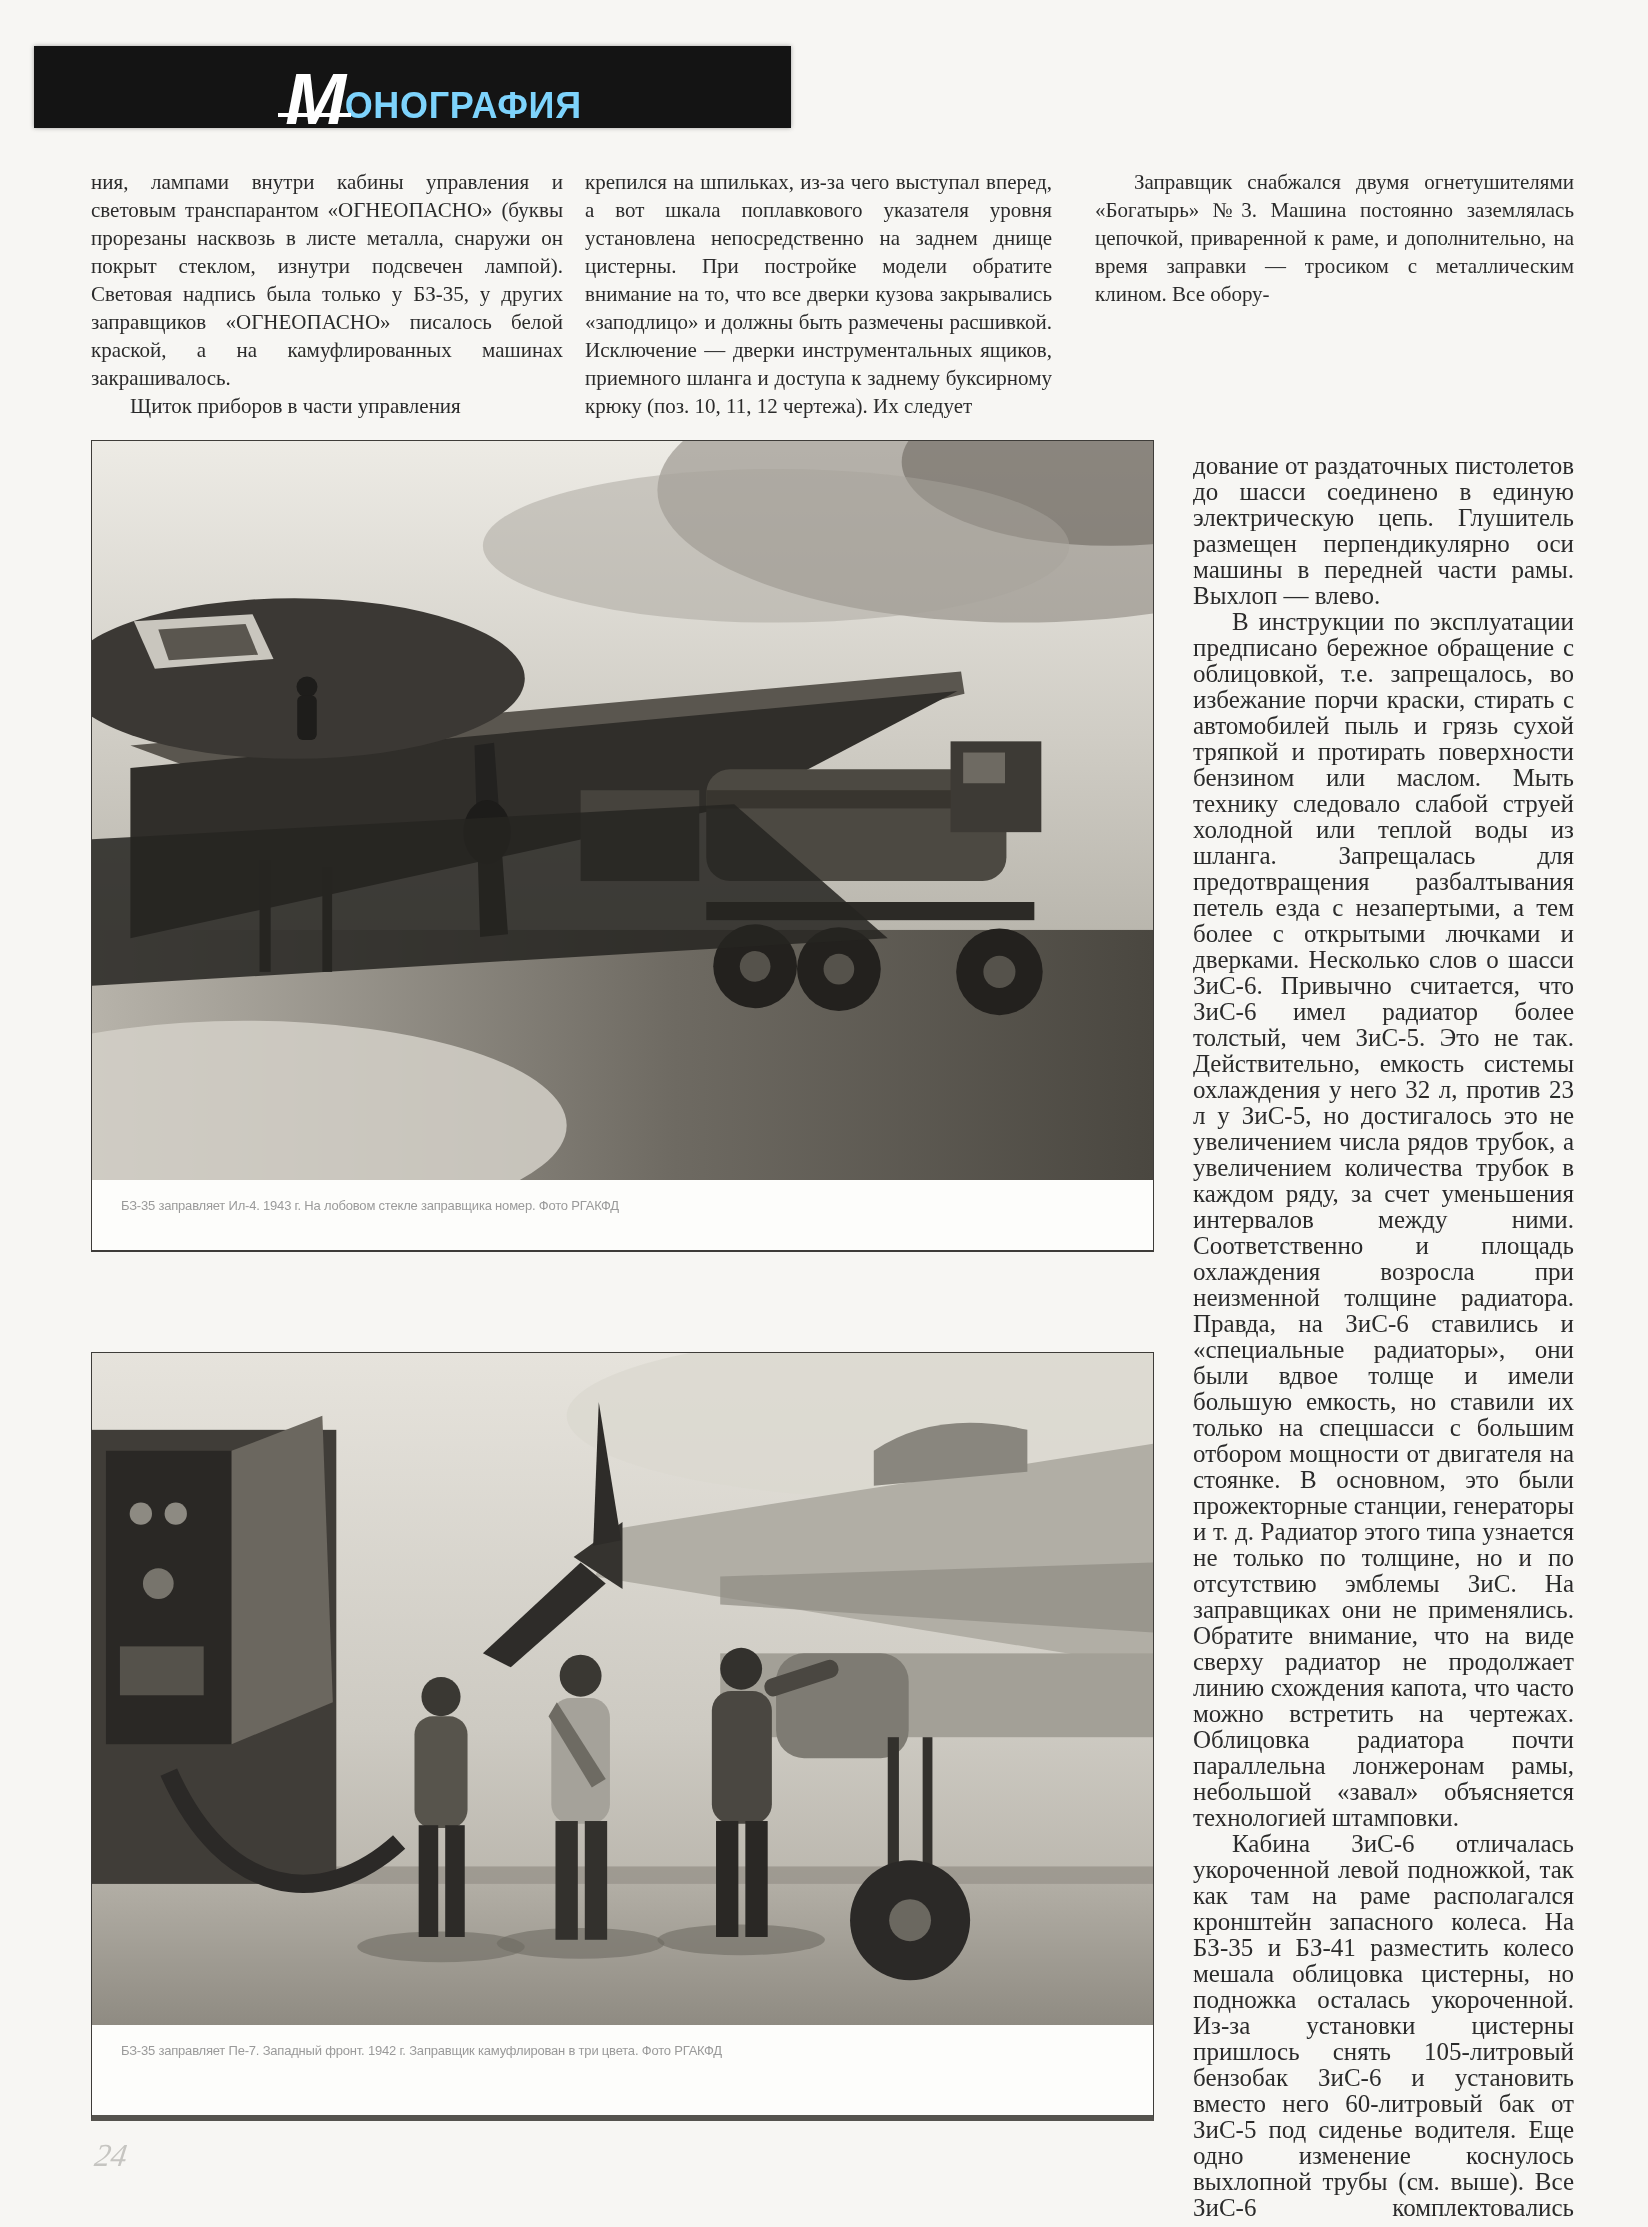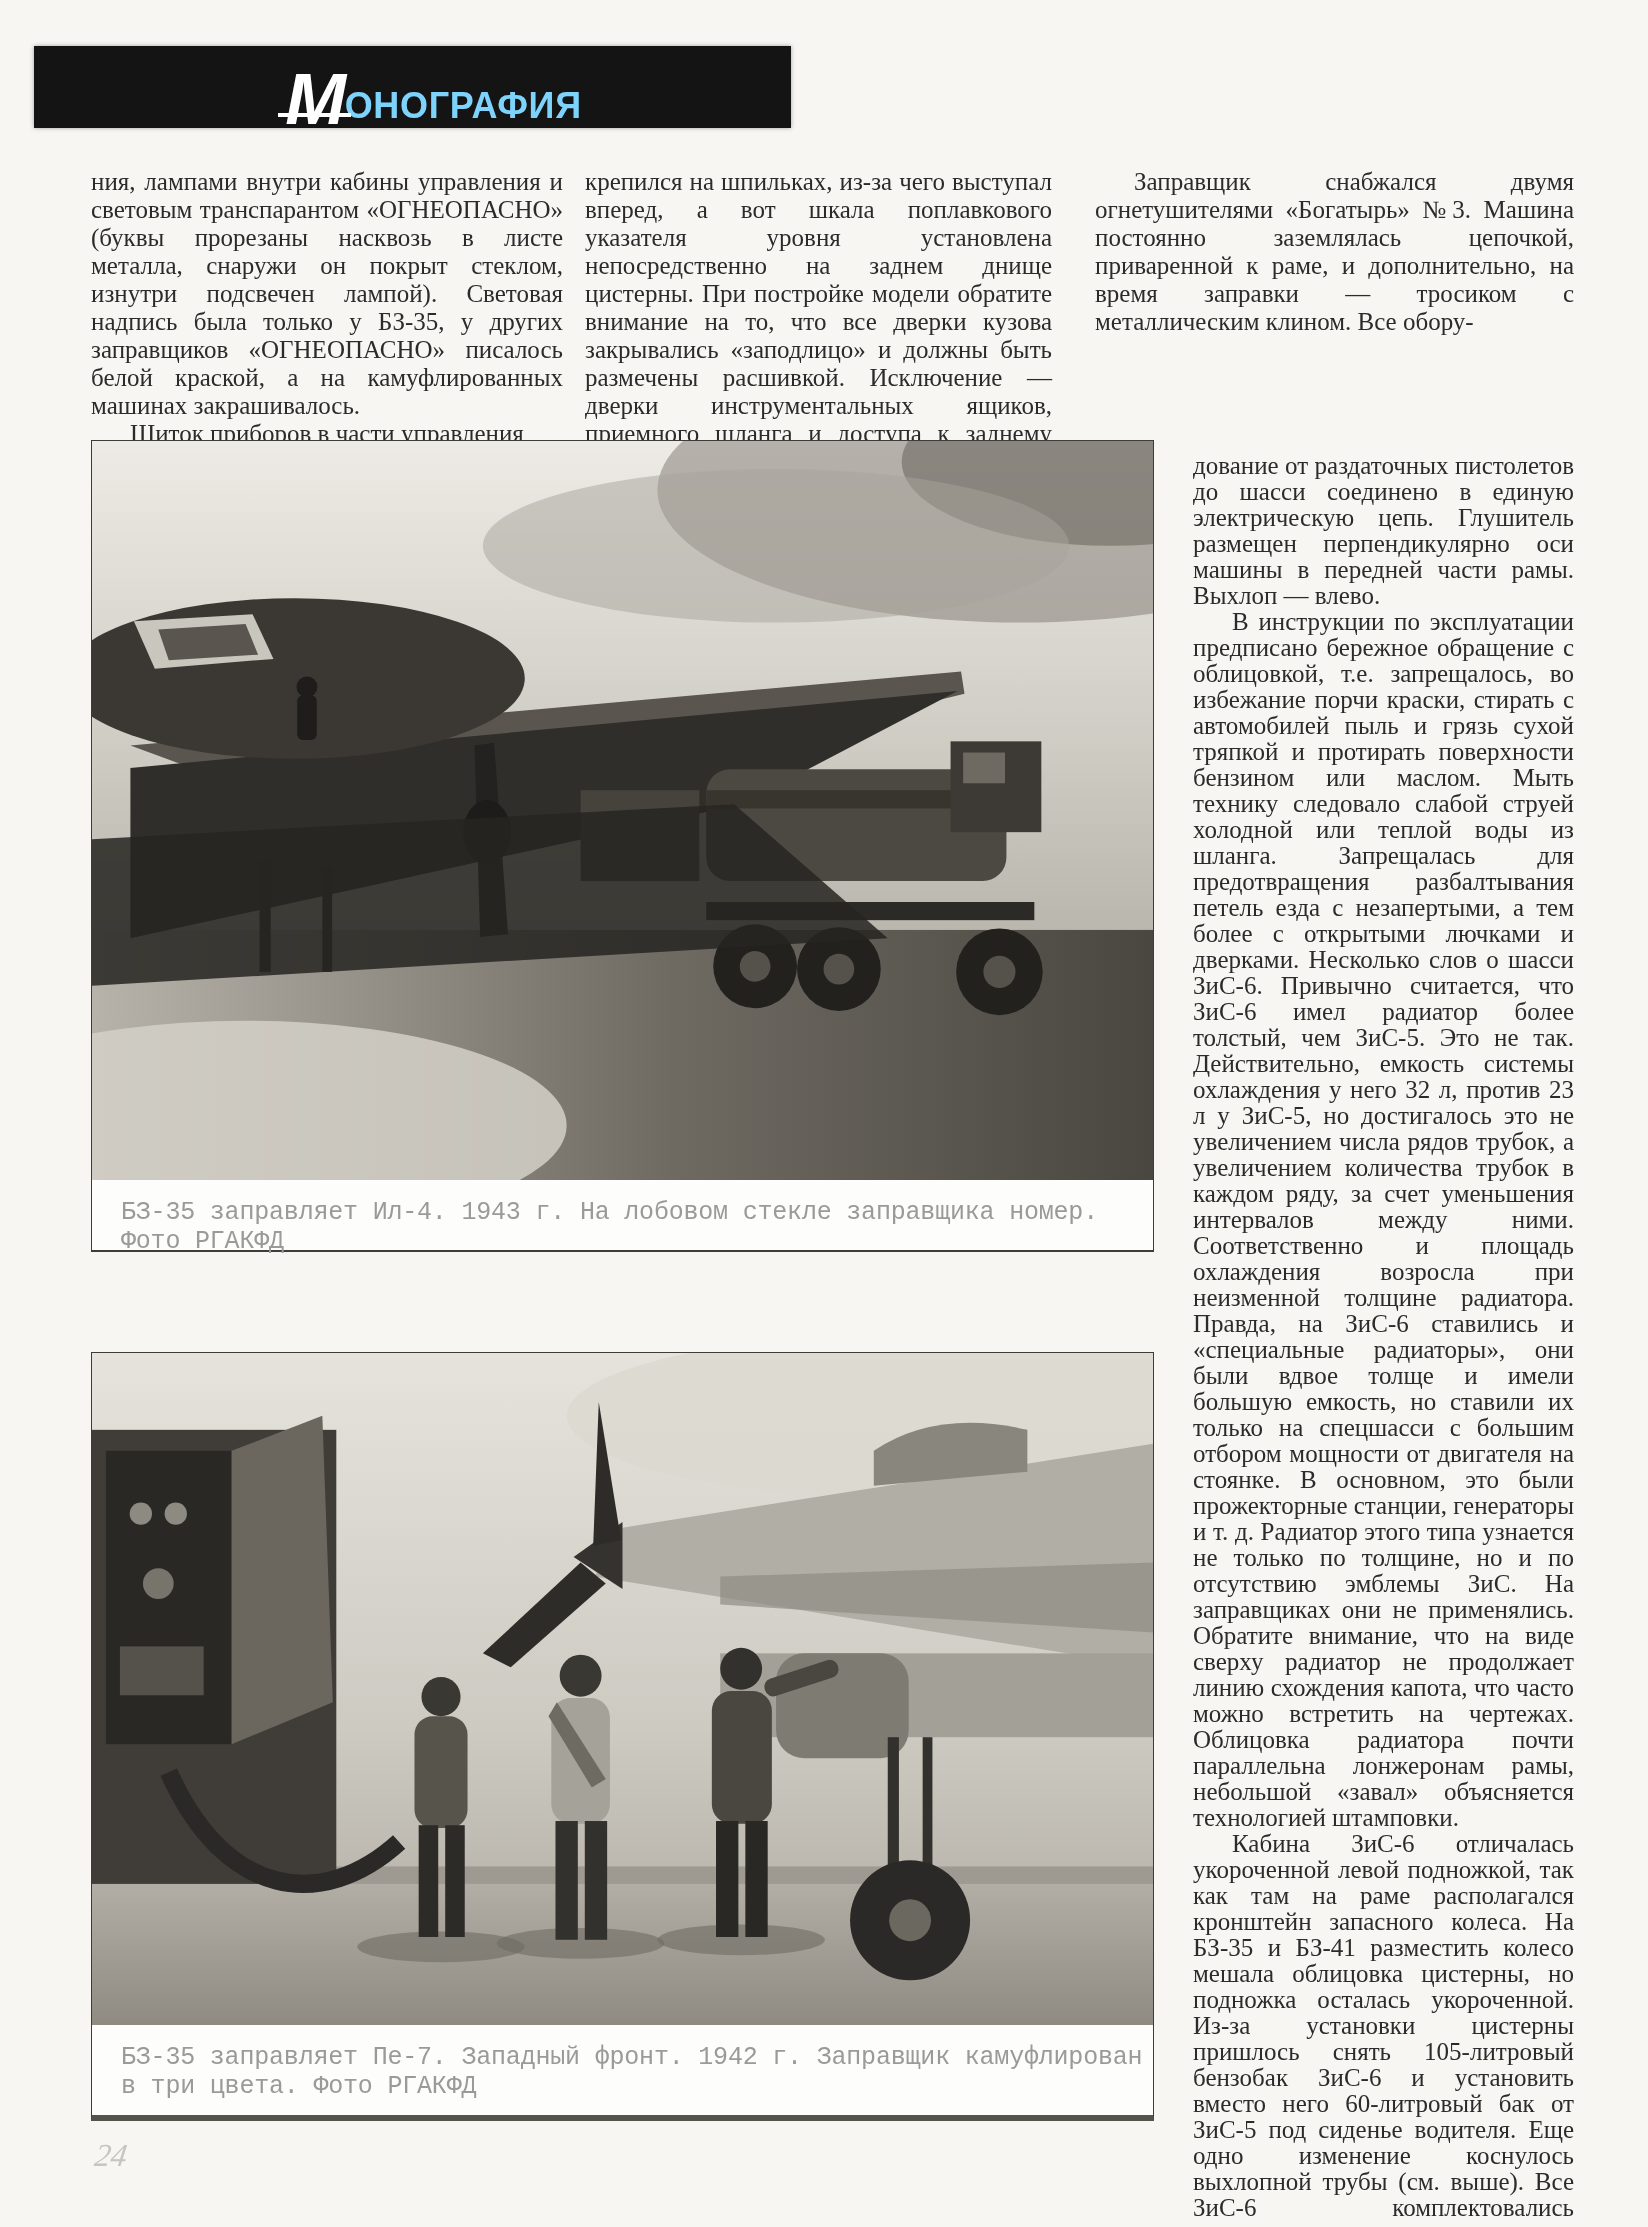--- a/index.html
+++ b/index.html
@@ -28,41 +28,41 @@
     font-weight:700;font-size:36px;line-height:1;
     color:#7dd3fc;letter-spacing:0.7px;margin:0 0 4.2px 1.4px;
   }
   .logo-underline{
     position:absolute;left:-7px;bottom:11.2px;width:73px;height:3.5px;background:#fff;
   }
   
   .col{position:absolute;text-align:justify;}
   .col p{margin:0;padding:0;}
   .col p.indent{text-indent:39px;}
-  .col-wide{font-size:25px;line-height:28px;}
+  .col-wide{font-size:21px;line-height:28px;}
   .col1{left:91px;top:168px;width:472px;}
   .col2{left:585px;top:168px;width:467px;}
   .col3top{left:1095px;top:168px;width:479px;}
   .col3narrow{left:1193px;top:453px;width:381px;font-size:25px;line-height:26px;}
   
   .photo-frame{
     position:absolute;left:91px;width:1063px;
     background:#fdfdfb;
     border:1.4px solid #3e3c39;
     box-sizing:border-box;margin:0;
   }
   .photo-frame-1{top:440px;height:812px;border-bottom-width:2.8px;}
   .photo-frame-2{top:1352px;height:769px;border-bottom:6.3px solid #55534e;}
   .photo-area{width:100%;overflow:hidden;background:#cfccc4;}
   .photo-frame-1 .photo-area{height:739px;}
   .photo-frame-2 .photo-area{height:672px;}
   .photo-area svg{display:block;width:100%;height:100%;}
   .photo-caption{
-    font-family:Liberation Mono, monospace;
-    font-size:25px;color:#9a9a9a;letter-spacing:-0.2px;
+    font-family:Liberation Sans, sans-serif;
+    font-size:13px;color:#9a9a9a;letter-spacing:-0.2px;
     padding:18px 0 0 29px;text-align:left;
   }
   
   .page-number{
     position:absolute;left:95px;top:2137px;
     font-family:"Liberation Serif", serif;
     font-style:italic;font-size:32px;color:#c6c5c1;
     transform:skewX(-8deg);
   }
 </style>

